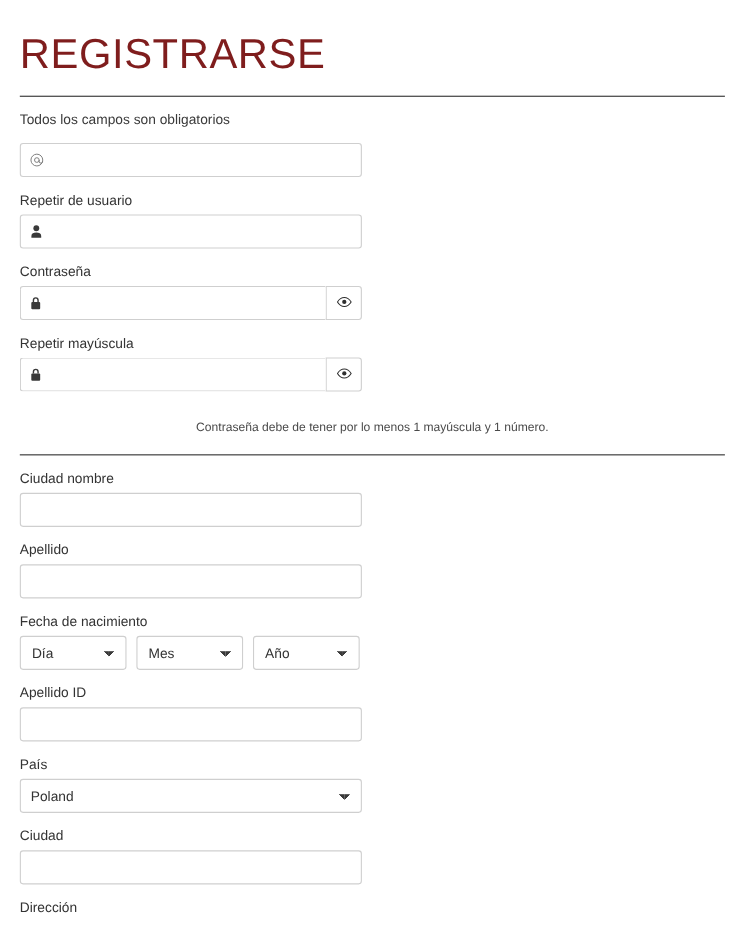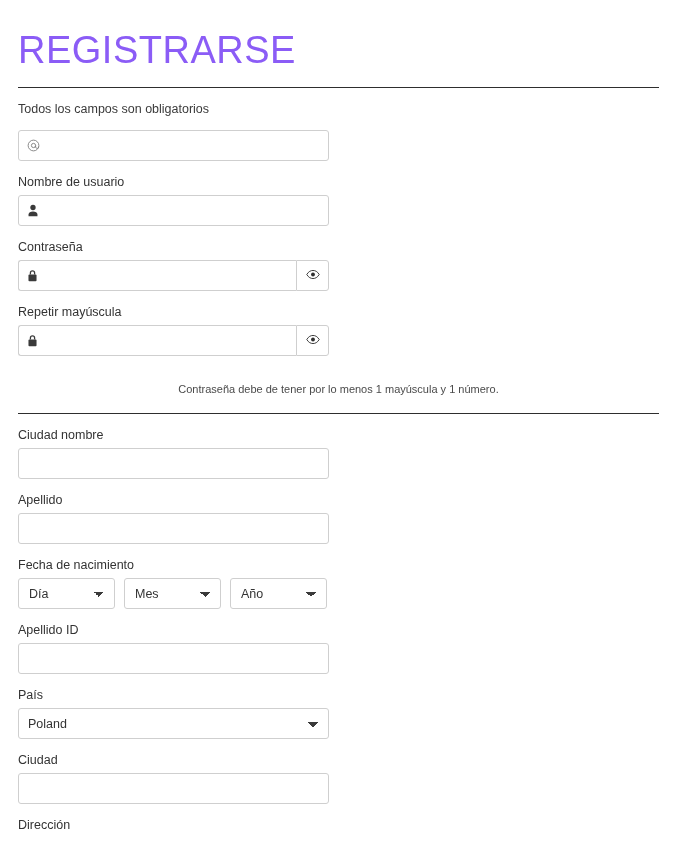--- a/index.html
+++ b/index.html
@@ -21,21 +21,21 @@
     height: 843px;
     padding: 0 18px;
     position: relative;
   }
 
   
   .page-title {
     font-size: 38px;
     font-weight: 400;
     letter-spacing: 0.5px;
-    color: #8b5cf6;
+    color: #7f1d1d;
     margin: 0;
     padding-top: 27px;
     line-height: 46px;
   }
   .rule {
     border: 0;
     border-top: 1px solid #2e2e2e;
     margin: 14px 0 0 0;
     height: 0;
   }
@@ -192,21 +192,21 @@
               <path d="M10.6 8 v2.1 a2 2 0 0 0 3.9 -0.6"></path>
             </svg>
           </span>
           <input class="ctrl" type="email" placeholder="" style="">
         </div>
       </div>
     </div>
 
     <div class="col">
       <div class="field">
-        <label class="lbl">Nombre de usuario</label>
+        <label class="lbl">Repetir de usuario</label>
         <div class="icon-input">
           <span class="lead-icon">
             <svg width="12" height="13" viewBox="0 0 14 15" fill="#3a3a3a">
               <circle cx="7" cy="4" r="3.1"></circle>
               <path d="M1.8 14.2 v-2.1 c0-2.3 2.3-3.5 5.2-3.5 s5.2 1.2 5.2 3.5 v2.1 z"></path>
             </svg>
           </span>
           <input class="ctrl" type="text" placeholder="" style="">
         </div>
       </div>

